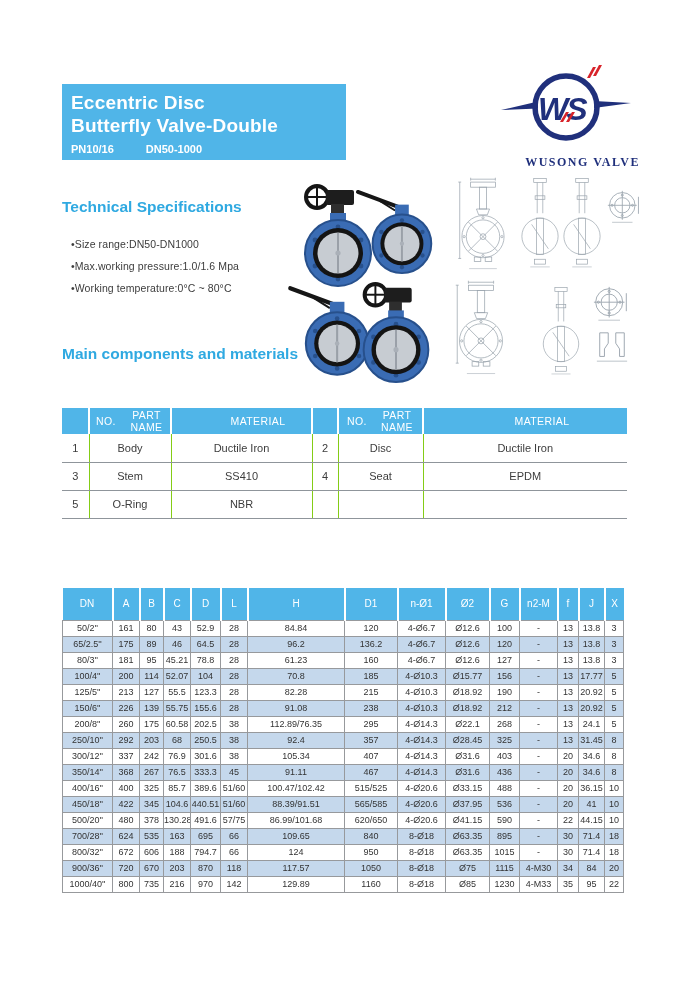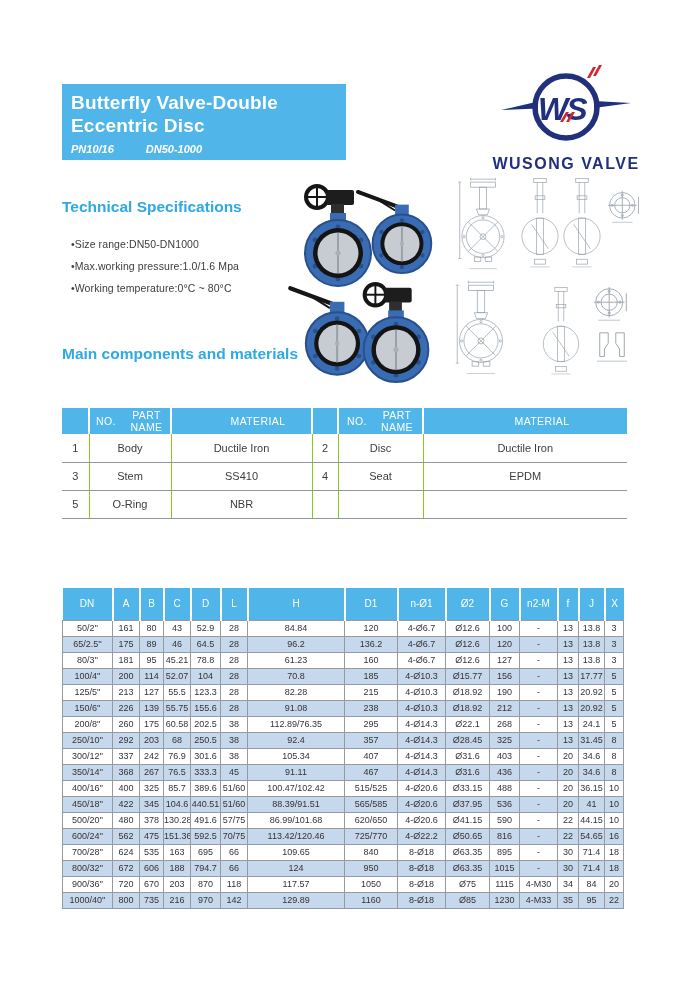--- a/index.html
+++ b/index.html
@@ -11,25 +11,25 @@
   .page{
     position:relative;width:700px;height:1001px;background:#ffffff;
     font-family:"Liberation Sans", sans-serif;overflow:hidden;margin:0 auto;
   }
   
   .title-block{
     position:absolute;left:62px;top:84px;width:284px;height:76px;
     background:var(--accent);color:#fff;padding:7px 8px 0 9px;
   }
   .title-block .t-line{font-size:19px;line-height:23px;font-weight:700;letter-spacing:.2px;}
-  .subtitle{margin-top:6px;font-size:11px;font-weight:600;display:flex;gap:32px;font-style:italic;}
+  .subtitle{margin-top:6px;font-size:11px;font-weight:600;display:flex;gap:32px;}
   
-  .logo{position:absolute;left:492px;top:62px;width:148px;text-align:center;}
+  .logo{position:absolute;left:492px;top:62px;width:148px;text-align:right;}
   .logo svg{display:block;margin:0 auto;}
-  .logo-name{color:var(--navy);font-weight:700;font-size:16px;letter-spacing:1.5px;margin-top:1px;white-space:nowrap;}
+  .logo-name{color:var(--navy);font-weight:700;font-size:12px;letter-spacing:1.5px;margin-top:1px;white-space:nowrap;font-family:Liberation Serif, serif;}
   .navy-s{stroke:var(--navy);} .navy-f{fill:var(--navy);} .red-f{fill:var(--red);}
   
   .section-heading{position:absolute;left:62px;margin:0;color:var(--heading);font-size:15.5px;font-weight:600;}
   #tech-heading{top:198px;}
   #comp-heading{top:345px;}
   #dims-heading{top:539px;}
   
   .spec-list{position:absolute;left:63px;top:230px;margin:8px;padding:0;list-style:none;}
   .spec-list li{font-size:10.5px;color:#3c3c3c;margin-bottom:10px;letter-spacing:.1px;}
   
@@ -65,22 +65,22 @@
     border:1px solid #97999c;white-space:nowrap;overflow:hidden;
   }
   .dims-table tbody tr:nth-child(even) td{background:var(--rowalt);}
 </style>
 </head>
 <body>
 
 <div class="page">
 
   <div class="title-block">
+    <div class="t-line">Eccentric Disc</div>
     <div class="t-line">Butterfly Valve-Double</div>
-    <div class="t-line">Eccentric Disc</div>
     <div class="subtitle">
       <span>PN10/16</span>
       <span>DN50-1000</span>
     </div>
   </div>
 
   <div class="logo">
     <svg width="136" height="92" viewBox="0 0 136 92">
       <circle cx="68" cy="45" r="31" fill="none" class="navy-s" stroke-width="5.5"></circle>
       <polygon points="3,48 40,39.5 40,46.5" class="navy-f"></polygon>
@@ -518,37 +518,20 @@
           <td>620/650</td>
           <td>4-Ø20.6</td>
           <td>Ø41.15</td>
           <td>590</td>
           <td>-</td>
           <td>22</td>
           <td>44.15</td>
           <td>10</td>
         </tr>
         <tr>
-          <td>600/24''</td>
-          <td>562</td>
-          <td>475</td>
-          <td>151.36</td>
-          <td>592.5</td>
-          <td>70/75</td>
-          <td>113.42/120.46</td>
-          <td>725/770</td>
-          <td>4-Ø22.2</td>
-          <td>Ø50.65</td>
-          <td>816</td>
-          <td>-</td>
-          <td>22</td>
-          <td>54.65</td>
-          <td>16</td>
-        </tr>
-        <tr>
           <td>700/28''</td>
           <td>624</td>
           <td>535</td>
           <td>163</td>
           <td>695</td>
           <td>66</td>
           <td>109.65</td>
           <td>840</td>
           <td>8-Ø18</td>
           <td>Ø63.35</td>

